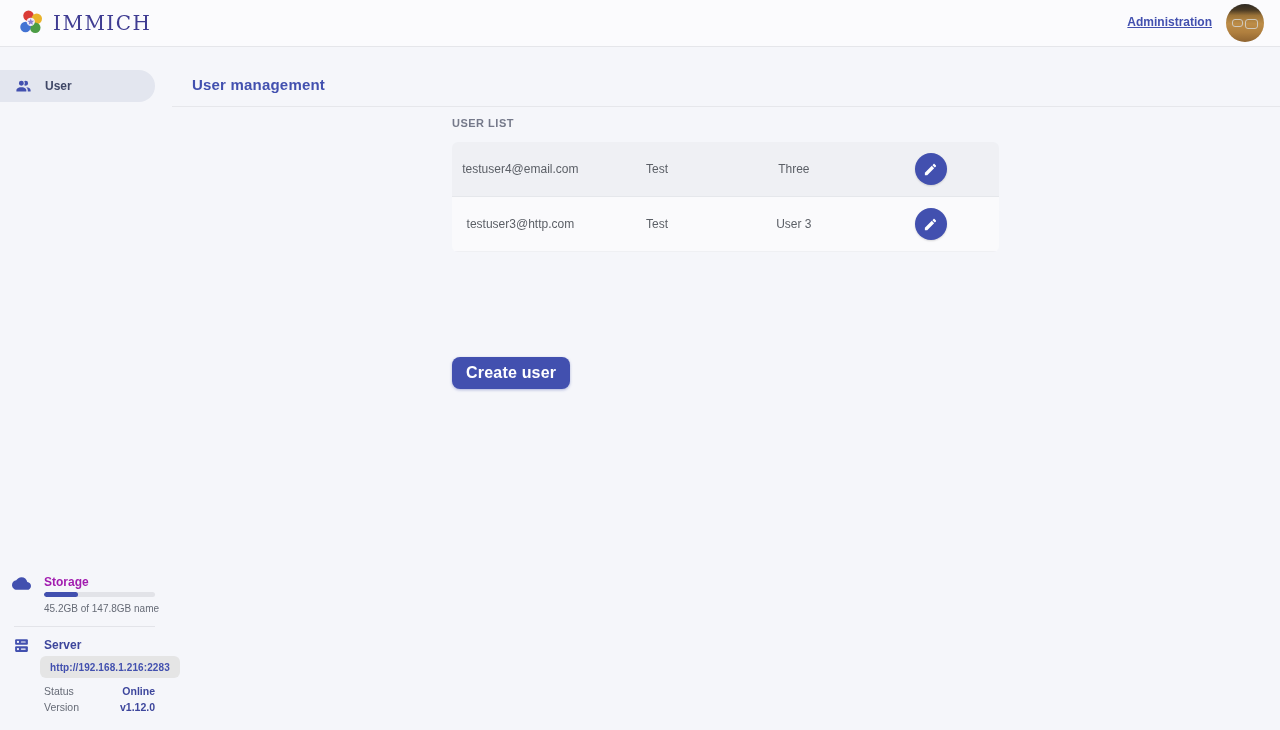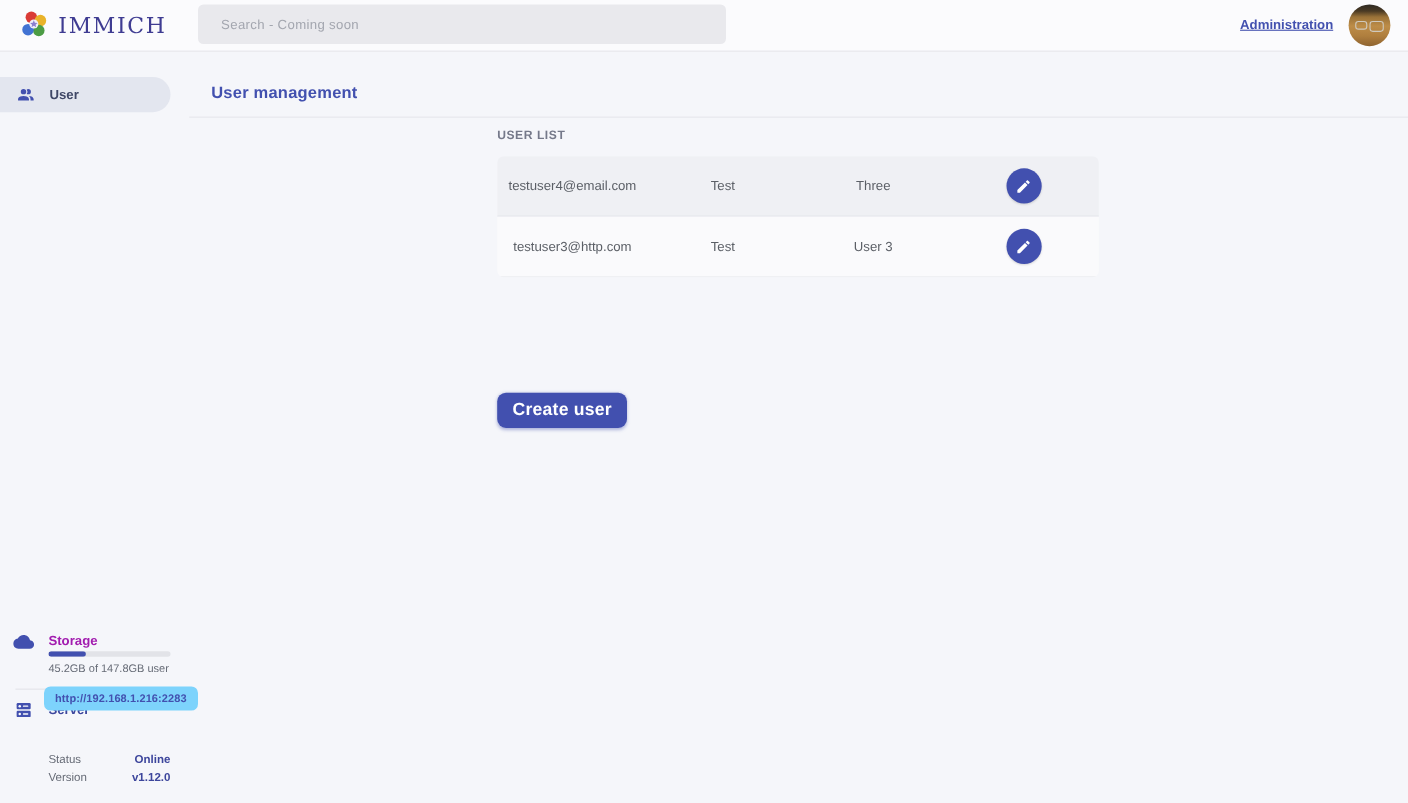--- a/index.html
+++ b/index.html
@@ -66,22 +66,22 @@
     position:absolute; left:44px; top:592px; width:111px; height:5px;
     background:#e2e3e8; border-radius:3px; overflow:hidden;
   }
   .progress-fill { height:100%; background:#4250af; border-radius:3px; width:30%; }
   .usage-text { position:absolute; left:44px; top:603px; font-size:10px; color:#666b76; }
   .sidebar-divider { position:absolute; left:14px; top:626px; width:141px; height:1px; background:#e3e4e9; }
 
   .server-icon { position:absolute; left:13px; top:637px; }
   .server-title { position:absolute; left:44px; top:638px; font-size:12px; font-weight:700; color:#3d469c; }
   .server-url-chip {
-    position:absolute; left:40px; top:624px; height:22px;
-    background:#7dd3fc; border-radius:6px; padding:0 10px;
+    position:absolute; left:40px; top:656px; height:22px;
+    background:#e5e5e5; border-radius:6px; padding:0 10px;
     display:flex; align-items:center;
     font-size:10px; font-weight:700; color:#4250af; letter-spacing:0.1px;
   }
   .kv-row {
     position:absolute; left:44px; width:111px;
     display:flex; justify-content:space-between; align-items:center;
     font-size:10.5px;
   }
   .kv-row .k { color:#666b76; }
   .kv-row .v { color:#3d469c; font-weight:700; }
@@ -142,21 +142,20 @@
         <circle cx="25" cy="13" r="7" fill="#e9b32a"></circle>
         <circle cx="23" cy="25" r="7" fill="#4c9c45"></circle>
         <circle cx="10" cy="24" r="7" fill="#4273d3"></circle>
         <circle cx="17" cy="17" r="5.5" fill="#f0eef8"></circle>
         <path d="M17 12.5l1.3 3 3.2.3-2.4 2.1.7 3.1-2.8-1.7-2.8 1.7.7-3.1-2.4-2.1 3.2-.3z" fill="#8a7fd0"></path>
       </svg>
     </span>
     <span class="brand-name">IMMICH</span>
   </div>
 
-  <input class="search-input" type="text" placeholder="Search - Coming soon" style="">
 
   <a class="admin-link">Administration</a>
 
   <div class="avatar">
     <span class="glasses"></span>
   </div>
 </header>
 
 <nav>
   <div class="sidebar-nav-item">
@@ -170,21 +169,21 @@
 
   <span class="storage-icon" style="display:flex;">
     <svg width="19" height="19" viewBox="0 0 24 24" fill="#4250af">
       <path d="M19.35 10.04C18.67 6.59 15.64 4 12 4 9.11 4 6.6 5.64 5.35 8.04 2.34 8.36 0 10.91 0 14c0 3.31 2.69 6 6 6h13c2.76 0 5-2.24 5-5 0-2.64-2.05-4.78-4.65-4.96z"></path>
     </svg>
   </span>
   <div class="storage-title">Storage</div>
   <div class="progress-track">
     <div class="progress-fill" style="width: 30.6%;"></div>
   </div>
-  <div class="usage-text">45.2GB of 147.8GB user</div>
+  <div class="usage-text">45.2GB of 147.8GB name</div>
 
   <div class="sidebar-divider"></div>
 
   <span class="server-icon" style="display:flex;">
     <svg width="17" height="17" viewBox="0 0 24 24">
       <rect x="3" y="3" width="18" height="8" rx="1.5" fill="#4250af"></rect>
       <rect x="3" y="13" width="18" height="8" rx="1.5" fill="#4250af"></rect>
       <circle cx="7" cy="7" r="1.6" fill="#fbfbfd"></circle>
       <circle cx="7" cy="17" r="1.6" fill="#fbfbfd"></circle>
       <rect x="11" y="6.2" width="7" height="1.7" rx="0.8" fill="#fbfbfd"></rect>

